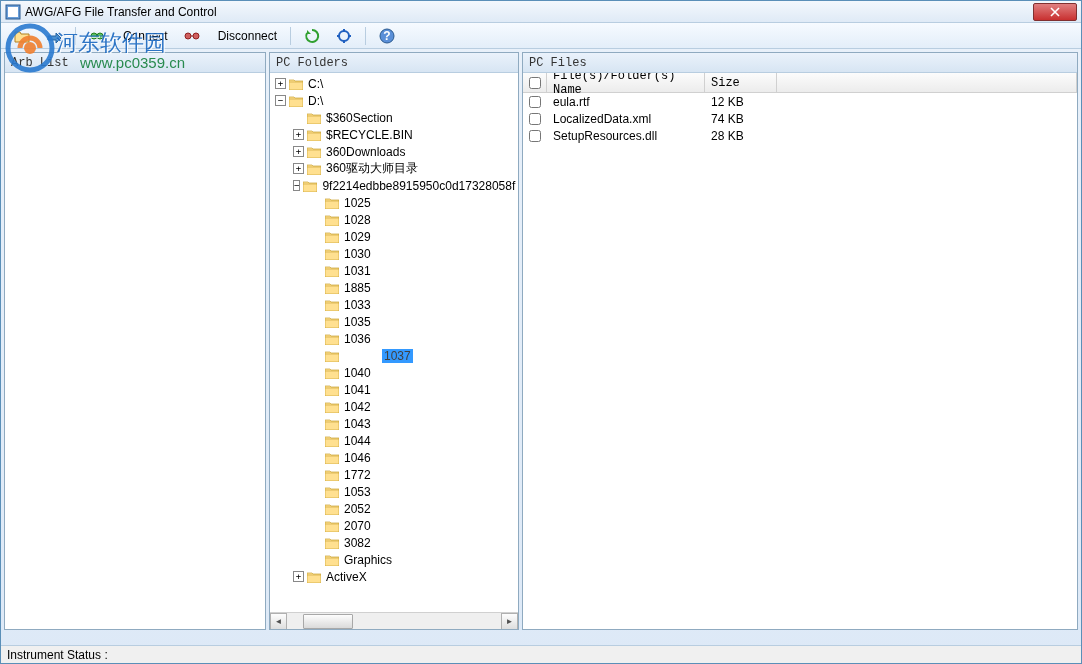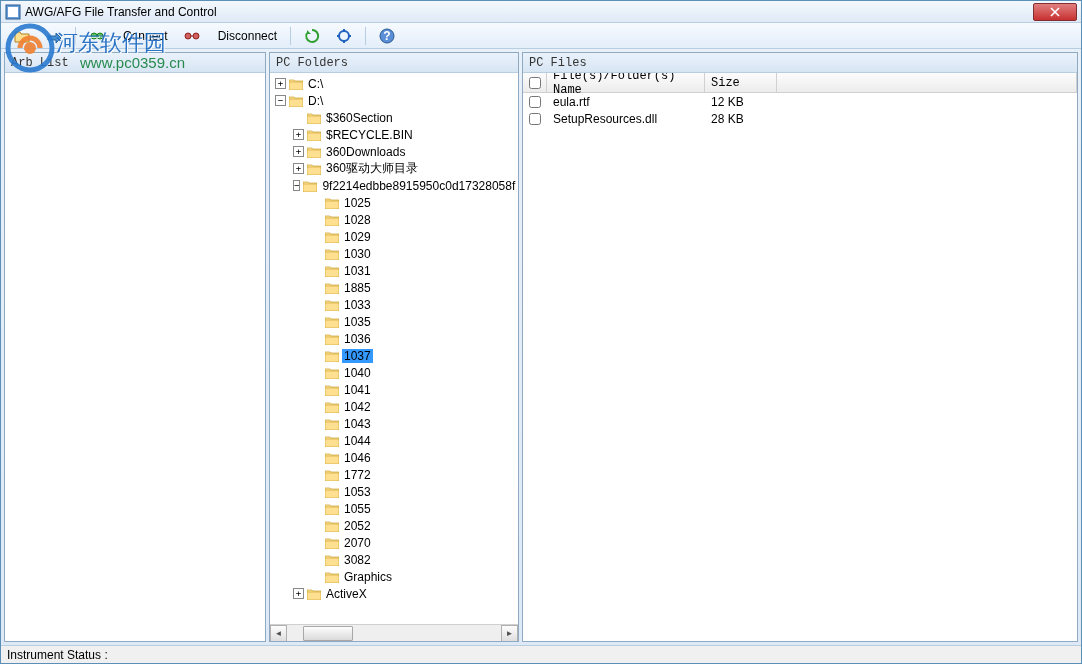--- a/index.html
+++ b/index.html
@@ -23,31 +23,31 @@
 .panel-header { height: 20px; background: linear-gradient(#eaf2fb, #d7e5f3); border-bottom: 1px solid #b8cde0; display: flex; align-items: center; padding: 0 6px; color: #333; font-family: "Courier New", monospace; }
 .panel-body { flex: 1; overflow: auto; background: #fff; }
 .panel-left .panel-body { padding: 2px; }
 .tree { padding: 2px; font-family: "SimSun", "Courier New", monospace; white-space: nowrap; }
 .tree-node { display: flex; align-items: center; height: 17px; }
 .expander { width: 11px; height: 11px; border: 1px solid #888; background: #fff; display: flex; align-items: center; justify-content: center; font-size: 9px; line-height: 1; color: #000; margin-right: 3px; cursor: pointer; font-family: monospace; }
 .expander-spacer { width: 14px; display: inline-block; }
 .folder-icon { width: 14px; height: 12px; margin-right: 3px; display: inline-flex; }
 .folder-icon svg { width: 14px; height: 12px; }
 .node-label { padding: 0 2px; }
-.node-label.selected { background: #3399ff; color: #000000; }
+.node-label.selected { background: #3399ff; color: #404040; margin-left: 40px; }
 .file-header-row { display: flex; height: 20px; background: linear-gradient(#fcfcfc, #ececec); border-bottom: 1px solid #d0d0d0; }
 .file-header-row .col { border-right: 1px solid #d0d0d0; padding: 2px 6px; display: flex; align-items: center; font-family: "Courier New", monospace; }
 .file-header-row .checkcol { width: 24px; justify-content: center; }
 .file-header-row .namecol { width: 158px; }
 .file-header-row .sizecol { width: 72px; }
 .file-row { display: flex; height: 17px; align-items: center; font-family: "Courier New", monospace; }
 .file-row .checkcol { width: 24px; display: flex; justify-content: center; }
 .file-row .namecol { width: 158px; padding: 0 6px; }
 .file-row .sizecol { width: 72px; padding: 0 6px; }
-.status { height: 18px; background: #f0f0f0; border-top: 1px solid #b8cde0; padding: 1px 6px; font-family: "Courier New", monospace; color: #000; display: flex; align-items: center; }
+.status { height: 18px; background: #f0f0f0; border-top: 1px solid #b8cde0; padding: 1px 6px; font-family: "Courier New", monospace; color: #000; display: flex; align-items: center; margin-top: 12px; }
 .hscroll { height: 17px; background: #f0f0f0; border-top: 1px solid #d0d0d0; display: flex; align-items: center; }
 .hscroll-btn { width: 17px; height: 17px; background: linear-gradient(#fdfdfd, #dedede); border: 1px solid #b0b0b0; display: flex; align-items: center; justify-content: center; font-size: 8px; color: #505050; }
 .hscroll-track { flex: 1; height: 17px; background: #efefef; position: relative; }
 .hscroll-thumb { position: absolute; left: 16px; width: 50px; height: 15px; top: 1px; background: linear-gradient(#fdfdfd, #dadada); border: 1px solid #a8a8a8; border-radius: 1px; }
 .watermark { position: absolute; top: 22px; left: 2px; pointer-events: none; opacity: 0.9; }
 .watermark-text { position: absolute; font-weight: normal; }
 input[type=checkbox] { width: 12px; height: 12px; }
 </style>
 </head>
 <body>
@@ -395,30 +395,20 @@
               <span class="node-label">1053</span>
             </div>
             <div class="tree-node" style="padding-left:39px">
               <span class="expander-spacer"></span>
               <span class="folder-icon">
                 <svg viewBox="0 0 14 12">
                   <path d="M0 2 h5 l1 1 h8 v9 h-14 z" fill="#ffe090" stroke="#c8a030" stroke-width="0.7"></path>
                   <path d="M0 4 h14" stroke="#c8a030" stroke-width="0.6"></path>
                 </svg>
               </span>
-              <span class="node-label">1055</span>
-            </div>
-            <div class="tree-node" style="padding-left:39px">
-              <span class="expander-spacer"></span>
-              <span class="folder-icon">
-                <svg viewBox="0 0 14 12">
-                  <path d="M0 2 h5 l1 1 h8 v9 h-14 z" fill="#ffe090" stroke="#c8a030" stroke-width="0.7"></path>
-                  <path d="M0 4 h14" stroke="#c8a030" stroke-width="0.6"></path>
-                </svg>
-              </span>
               <span class="node-label">2052</span>
             </div>
             <div class="tree-node" style="padding-left:39px">
               <span class="expander-spacer"></span>
               <span class="folder-icon">
                 <svg viewBox="0 0 14 12">
                   <path d="M0 2 h5 l1 1 h8 v9 h-14 z" fill="#ffe090" stroke="#c8a030" stroke-width="0.7"></path>
                   <path d="M0 4 h14" stroke="#c8a030" stroke-width="0.6"></path>
                 </svg>
               </span>
@@ -481,20 +471,27 @@
               <div class="checkcol">
                 <input type="checkbox" style="">
               </div>
               <div class="namecol">eula.rtf</div>
               <div class="sizecol">12 KB</div>
             </div>
             <div class="file-row">
               <div class="checkcol">
                 <input type="checkbox" style="">
               </div>
+              <div class="namecol">LocalizedData.xml</div>
+              <div class="sizecol">74 KB</div>
+            </div>
+            <div class="file-row">
+              <div class="checkcol">
+                <input type="checkbox" style="">
+              </div>
               <div class="namecol">SetupResources.dll</div>
               <div class="sizecol">28 KB</div>
             </div>
           </div>
       </div>
     </div>
 
   </div>
 
   <div class="status">

